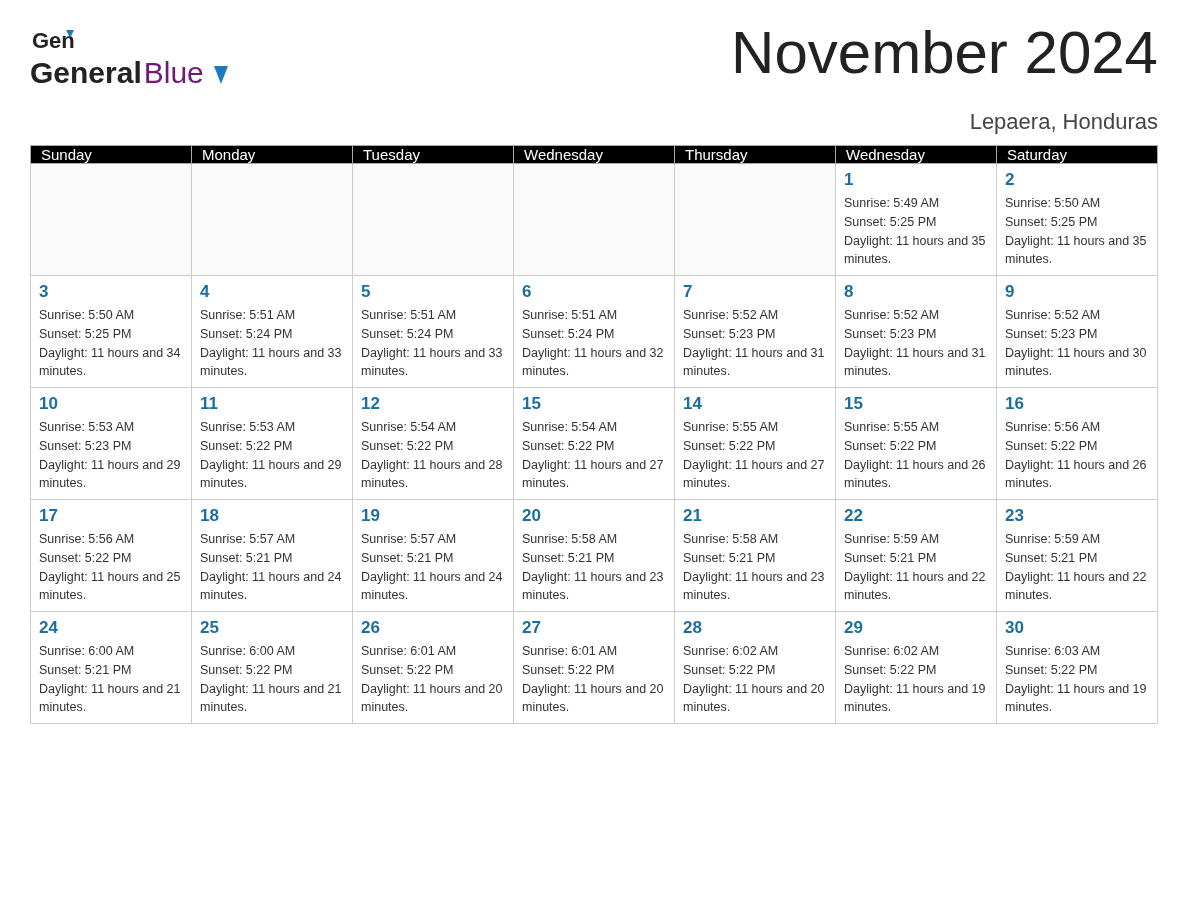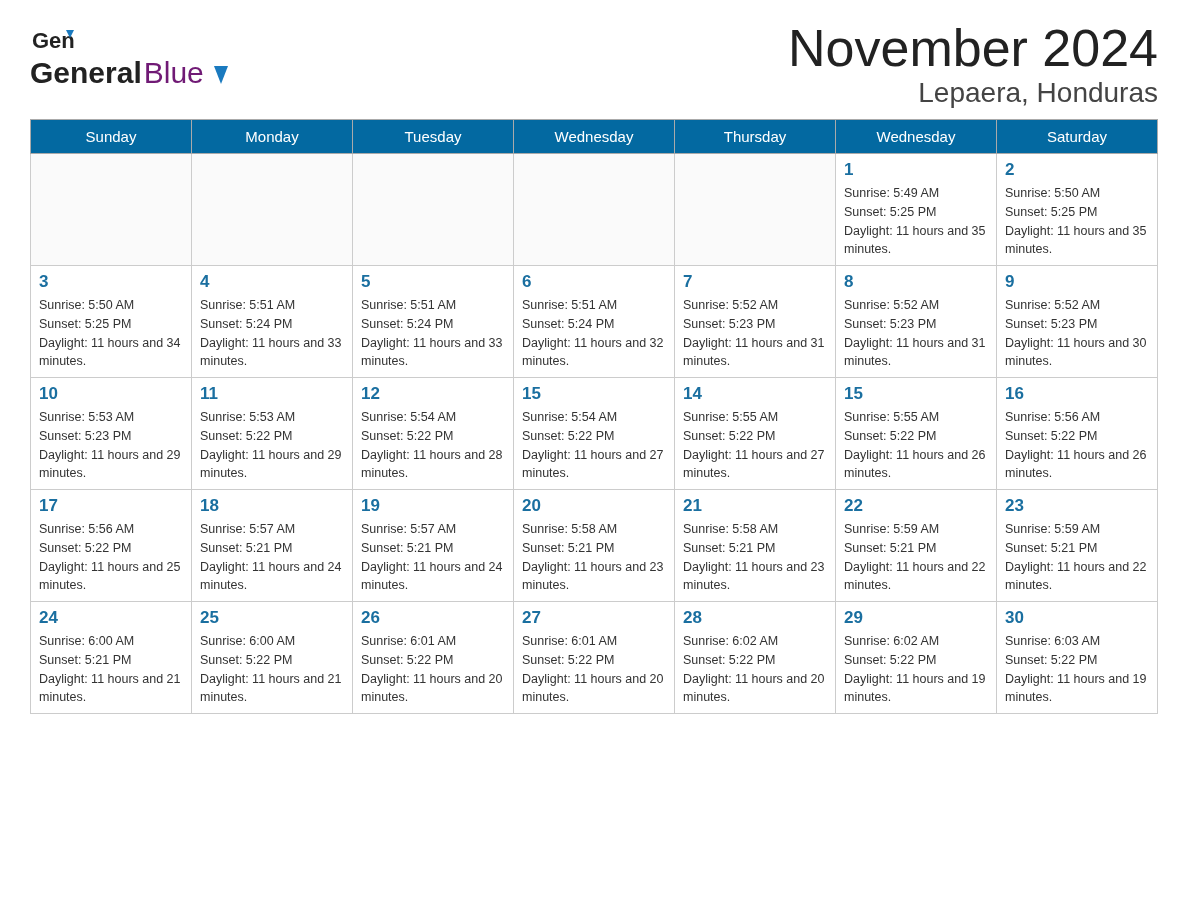--- a/index.html
+++ b/index.html
@@ -17,42 +17,43 @@
     }
     .logo {
       display: flex;
       flex-direction: column;
       align-items: flex-start;
     }
     .title-block {
       text-align: right;
     }
     .title-block h1 {
-      font-size: 52px;
+      font-size: 60px;
       font-weight: normal;
       color: #222;
       line-height: 1.1;
     }
     .title-block h2 {
-      font-size: 28px;
+      font-size: 22px;
       font-weight: normal;
       color: #444;
+      margin-top: 23px;
     }
     .calendar {
       width: 100%;
       border-collapse: collapse;
       margin-top: 10px;
     }
     .calendar th {
-      background-color: #0369a1;
+      background-color: #000000;
       color: #fff;
       font-size: 15px;
       font-weight: normal;
-      padding: 8px 10px;
-      text-align: center;
+      padding: 0 10px;
+      text-align: left;
       border: 1px solid #aaa;
     }
     .calendar td {
       vertical-align: top;
       border: 1px solid #ccc;
       padding: 6px 8px;
       width: 14.28%;
       min-height: 100px;
       font-size: 13px;
       color: #333;

